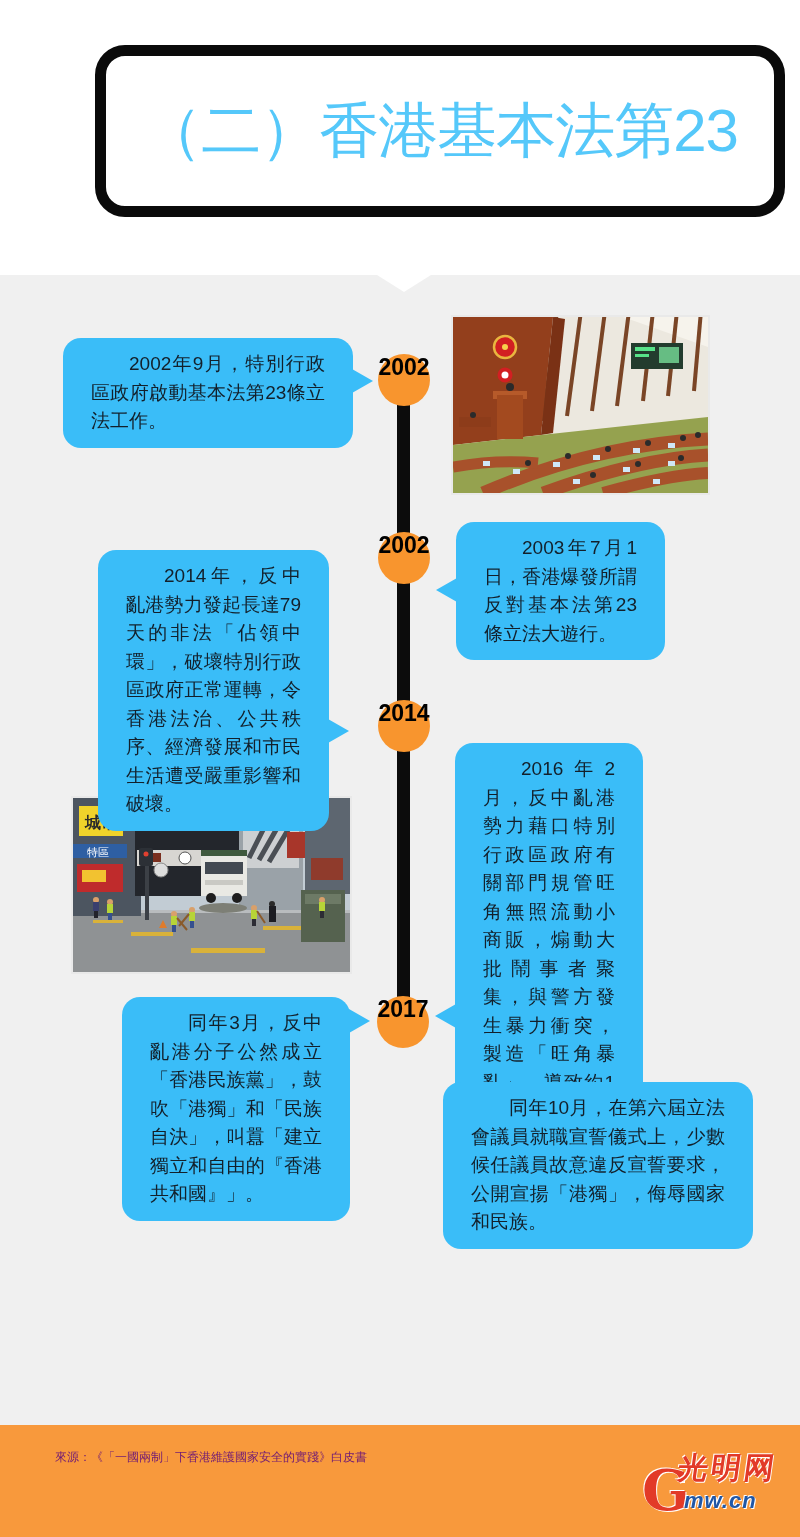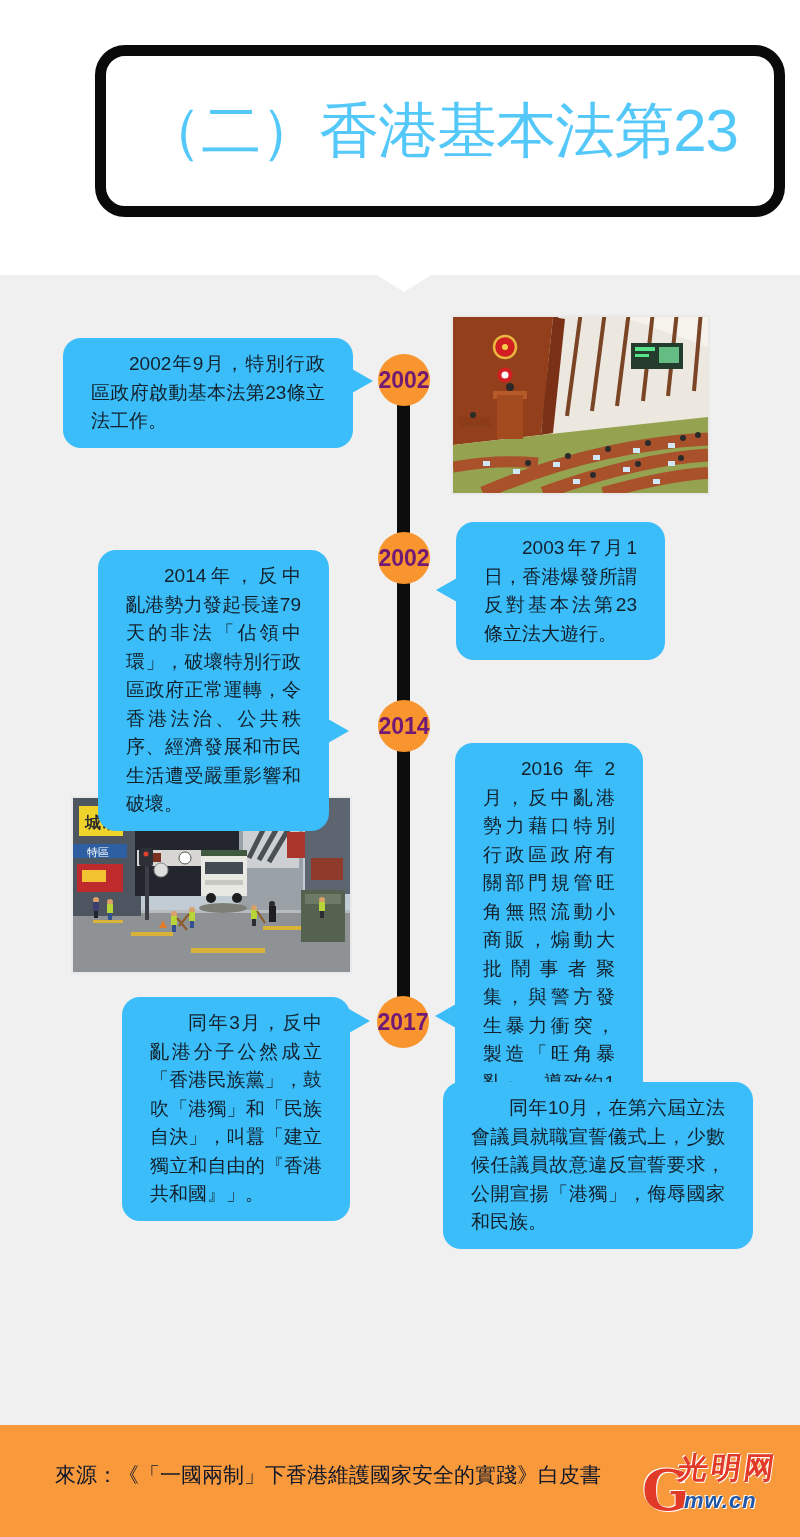--- a/index.html
+++ b/index.html
@@ -12,22 +12,22 @@
              display:flex;flex-direction:column;justify-content:center;align-items:center;margin-left:40px;}
   .title-line{font-size:60px;font-weight:500;line-height:76px;letter-spacing:-1px;
               color:var(--title-blue,#55c8fa);white-space:nowrap;}
 
   
   .gray-area{position:absolute;left:0;top:275px;width:800px;height:1150px;background:var(--page-gray,#f0f0f0);}
   .notch{position:absolute;left:377px;top:275px;width:0;height:0;
          border-left:27px solid transparent;border-right:27px solid transparent;border-top:17px solid #ffffff;}
   .tl-line{position:absolute;left:397px;top:378px;width:13px;height:650px;background:var(--timeline-black,#0c0c0c);z-index:1;}
   .year{position:absolute;width:52px;height:52px;border-radius:50%;background:var(--circle-orange,#f8952e);
-        display:flex;align-items:center;justify-content:center;z-index:2;
-        font-size:23px;font-weight:600;color:#701a75;}
+        display:flex;align-items:flex-start;justify-content:center;z-index:2;
+        font-size:23px;font-weight:600;color:#000000;}
   .y2002{left:378px;top:354px;} .y2003{left:378px;top:532px;}
   .y2014{left:378px;top:700px;} .y2016{left:377px;top:996px;}
 
   
   .bubble{position:absolute;background:var(--bubble-blue,#3abdf8);border-radius:18px;z-index:2;
           padding:12px 28px;box-sizing:border-box;color:#13202b;}
   .bubble p{margin:0;font-size:19px;line-height:1.5;text-align:justify;text-indent:2em;word-break:break-all;}
   .tail{position:absolute;width:0;height:0;border:12px solid transparent;}
   .tail.r{right:-20px;border-right:0;border-left:21px solid var(--bubble-blue,#3abdf8);}
   .tail.l{left:-20px;border-left:0;border-right:21px solid var(--bubble-blue,#3abdf8);}
@@ -43,21 +43,21 @@
   .p1{left:453px;top:317px;width:255px;height:176px;}
   .p2{left:73px;top:798px;width:277px;height:174px;}
 
   
   .conclusion{position:absolute;left:57px;top:1260px;width:690px;margin:0;
               font-size:27px;line-height:1.32;font-weight:500;color:#151515;
               text-align:justify;text-indent:2em;word-break:break-all;}
 
   
   .footer{position:absolute;left:0;top:1425px;width:800px;height:112px;background:var(--footer-orange,#f8993c);}
-  .source{position:absolute;left:55px;top:36px;font-size:21px;color:#0f172a;}
+  .source{position:absolute;left:55px;top:24px;font-size:12px;color:#701a75;}
   .gmw-logo{position:absolute;left:640px;top:23px;width:140px;height:80px;}
   .logo-g{position:absolute;left:2px;top:14px;font-family:"DejaVu Serif",serif;font-size:56px;font-weight:bold;
           line-height:1;color:var(--logo-red,#e23a28);text-shadow:1px 1px 0 #fff,-1px -1px 0 #fff;}
   .logo-name{position:absolute;left:38px;top:0;font-size:30px;font-weight:bold;letter-spacing:3px;
              color:var(--logo-red,#e23a28);transform:skewX(-8deg);text-shadow:1px 1px 0 #fff,-1px -1px 0 #fff;}
   .logo-domain{position:absolute;left:44px;top:40px;font-size:22px;font-weight:bold;font-style:italic;letter-spacing:1px;
              color:var(--logo-blue,#2157a6);text-shadow:1px 1px 0 #fff,-1px -1px 0 #fff;}
 </style>
 </head>
 <body>

